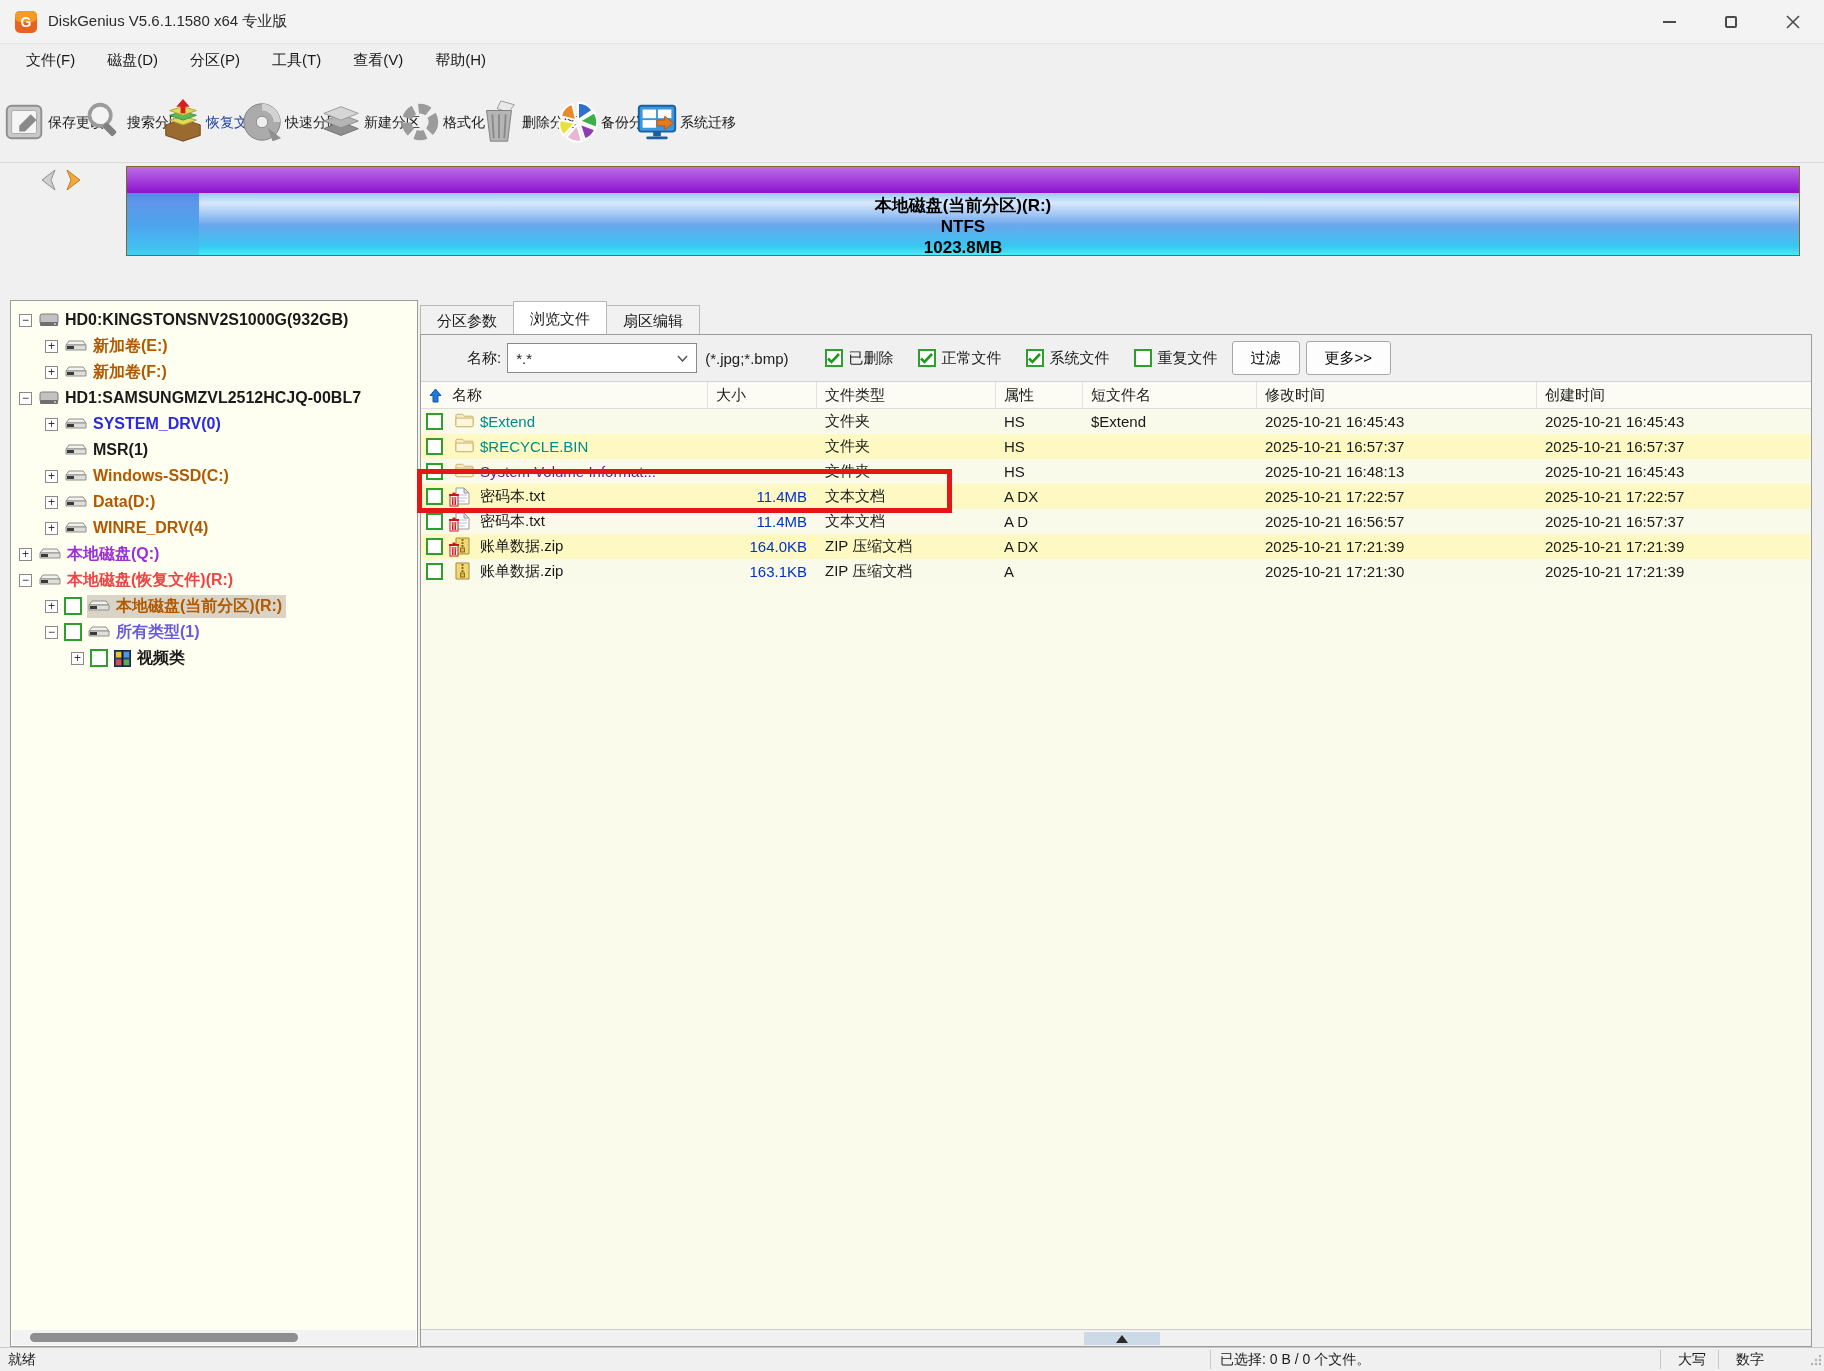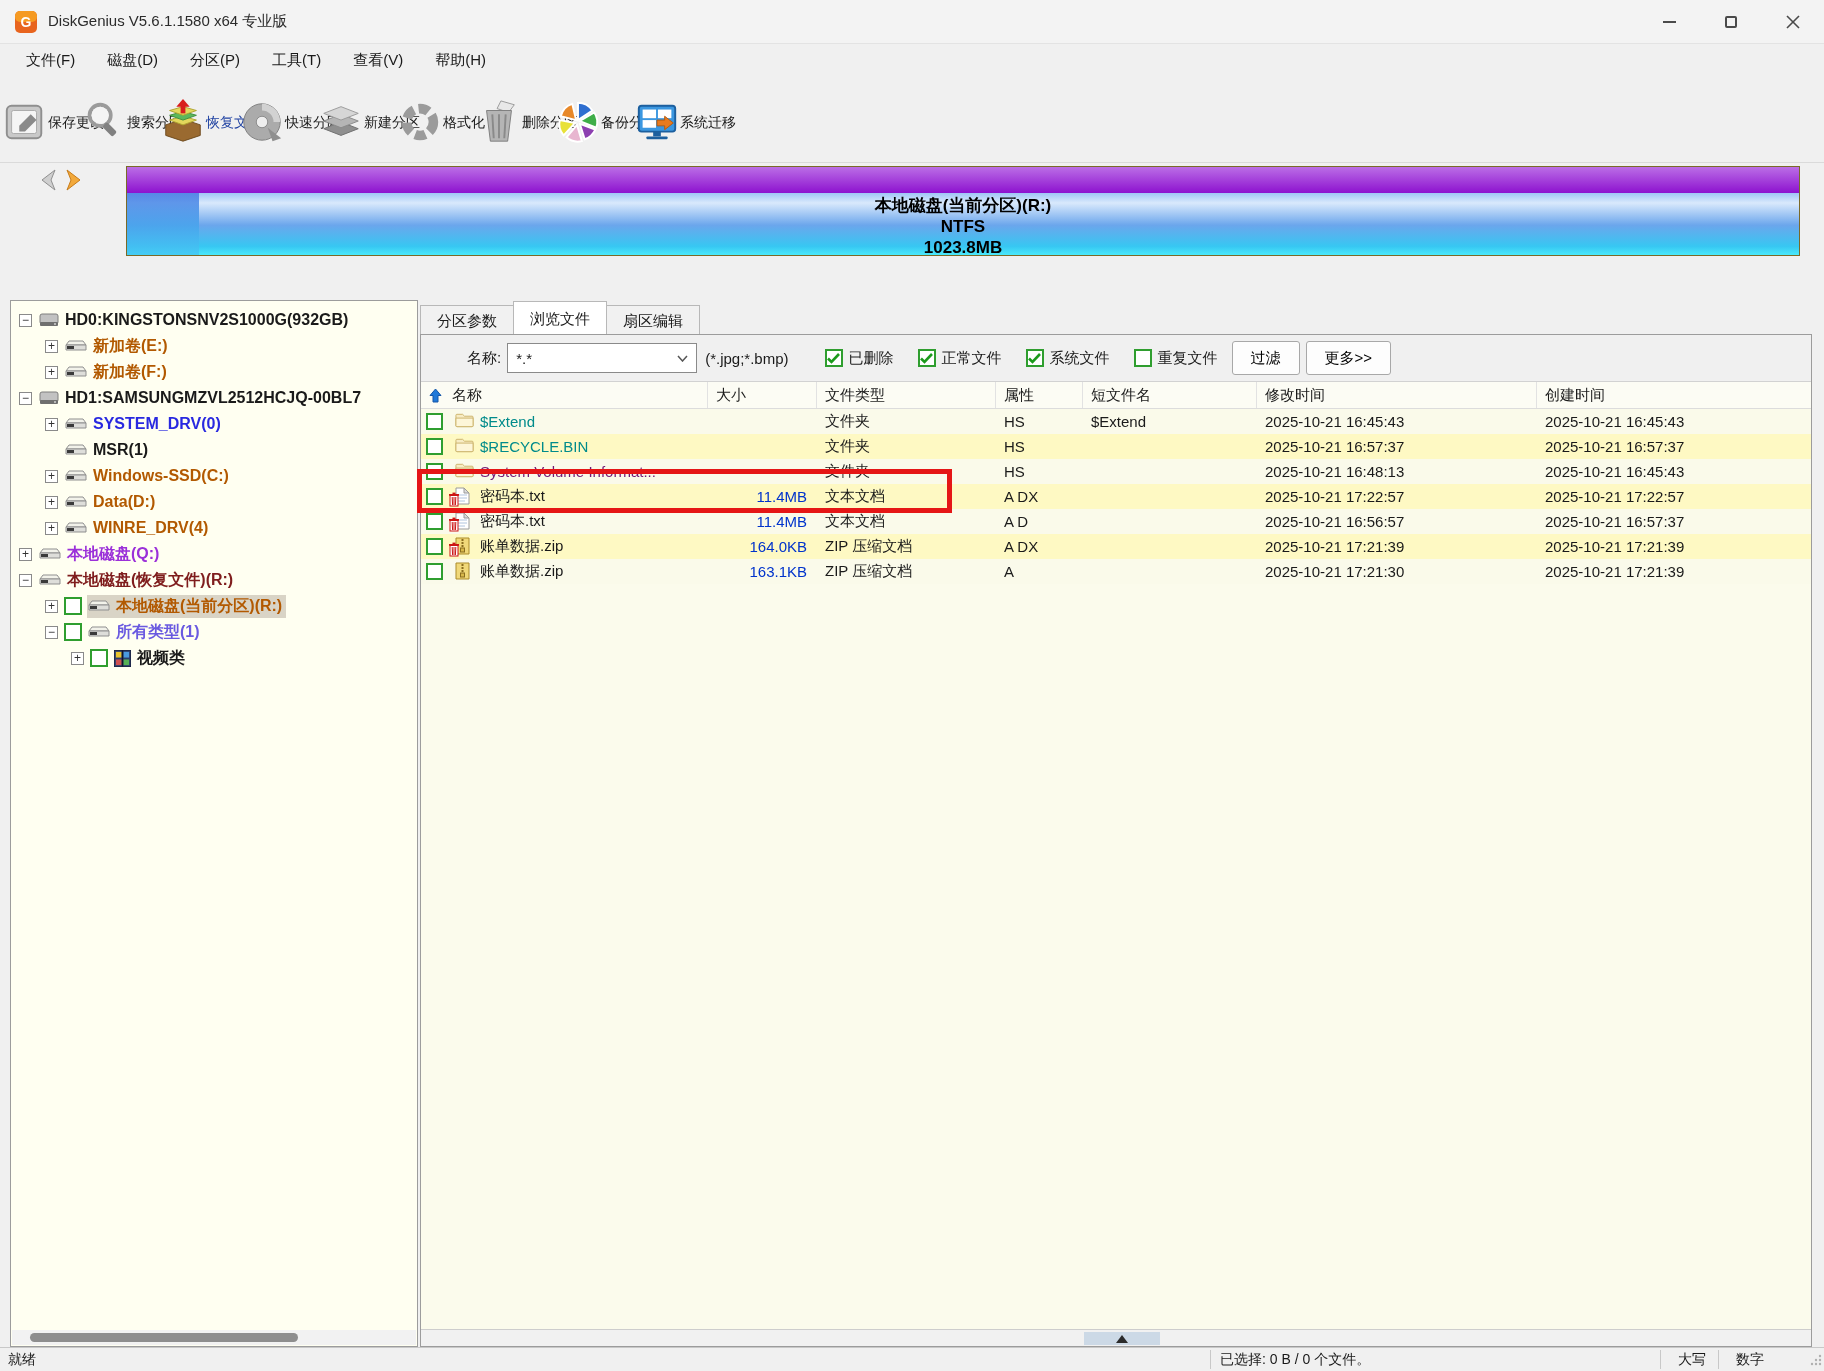--- a/index.html
+++ b/index.html
@@ -400,21 +400,21 @@
         <div class="tree-row" style="padding-left: 8px;">
           <span class="expander">−</span>
           <span class="row-content">
             <span class="tree-ico">
               <svg width="22" height="14" viewBox="0 0 22 14">
                 <polygon points="4,2 18,2 21,6 1,6" fill="#f2f2ea" stroke="#8f8f8f"></polygon>
                 <polygon points="1,6 21,6 21,11 1,11" fill="#dededa" stroke="#8f8f8f"></polygon>
                 <polygon points="2,7 9,7 9,10 2,10" fill="#3a3a3a"></polygon>
               </svg>
             </span>
-            <span class="tree-label" style="color: #7f1d1d;">本地磁盘(恢复文件)(R:)</span>
+            <span class="tree-label" style="color: #ef4444;">本地磁盘(恢复文件)(R:)</span>
           </span>
         </div>
         <div class="tree-row" style="padding-left: 34px;">
           <span class="expander">+</span>
           <span class="tree-cb"></span>
           <span class="row-content sel">
             <span class="tree-ico">
               <svg width="22" height="14" viewBox="0 0 22 14">
                 <polygon points="4,2 18,2 21,6 1,6" fill="#f2f2ea" stroke="#8f8f8f"></polygon>
                 <polygon points="1,6 21,6 21,11 1,11" fill="#dededa" stroke="#8f8f8f"></polygon>

